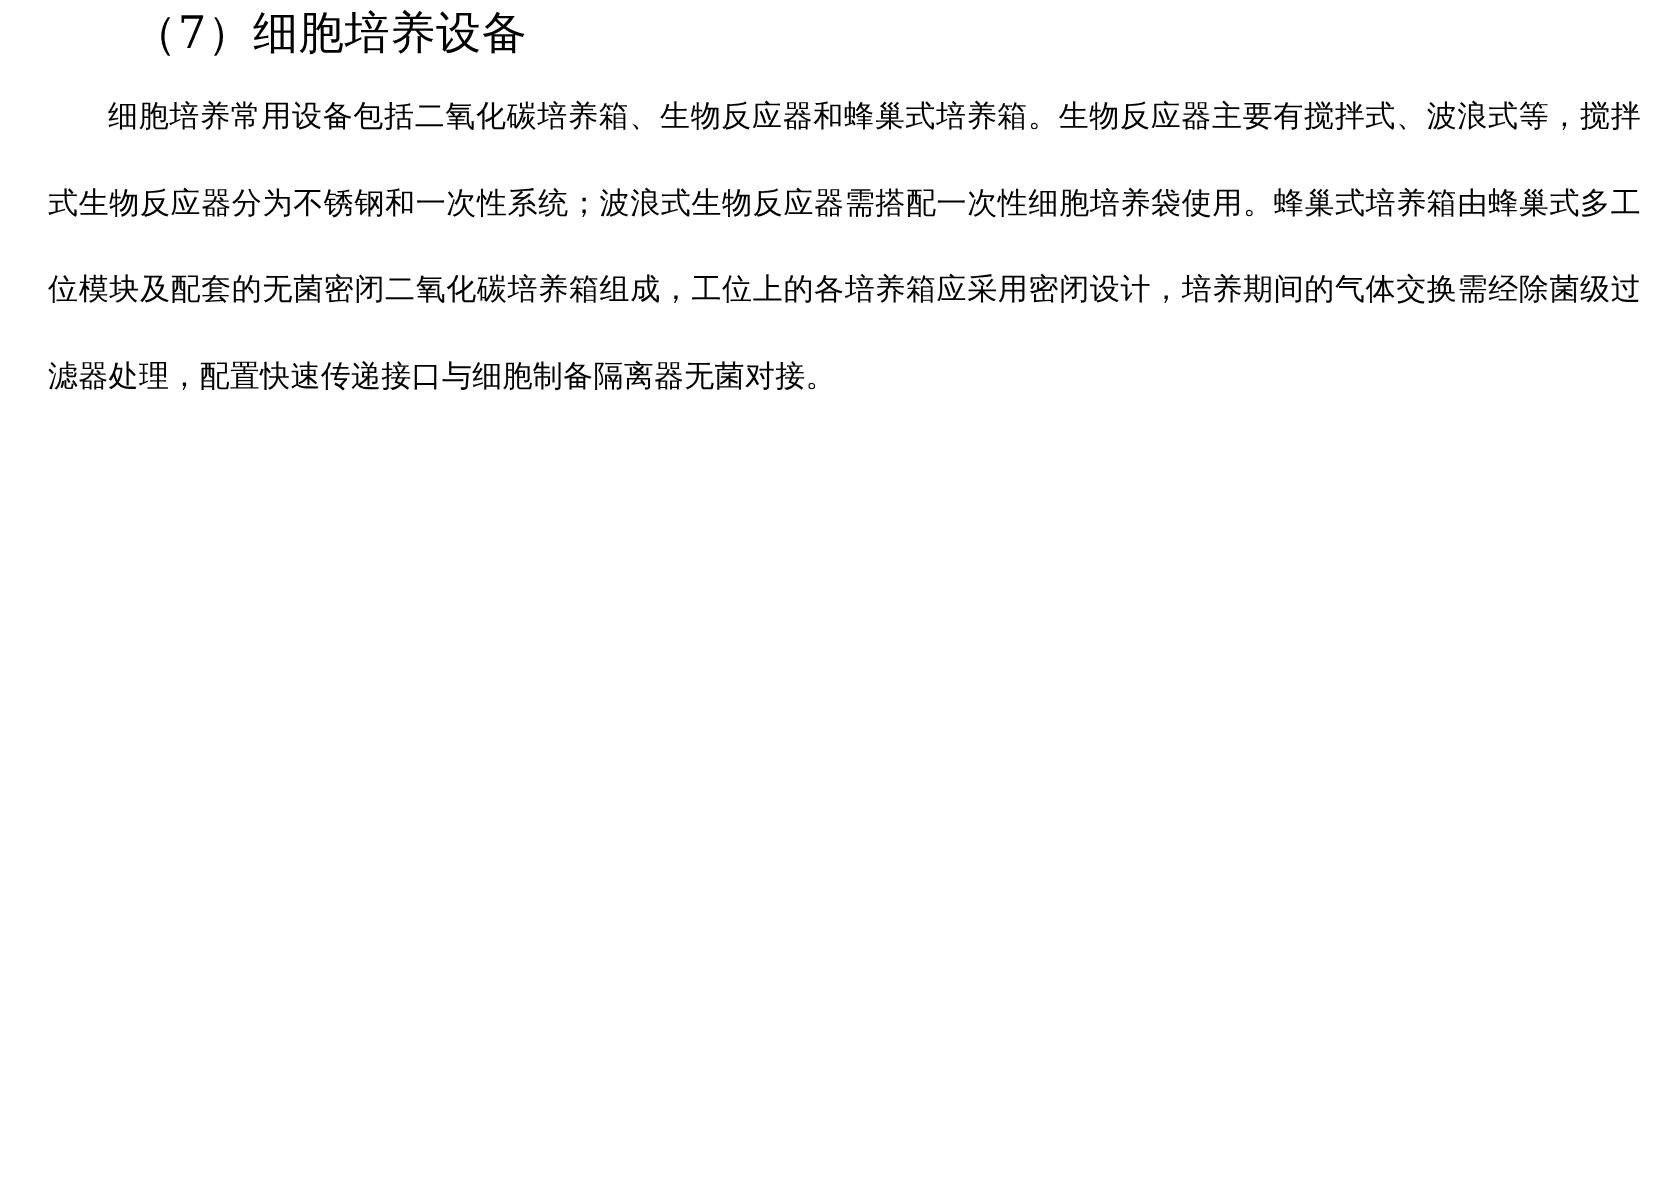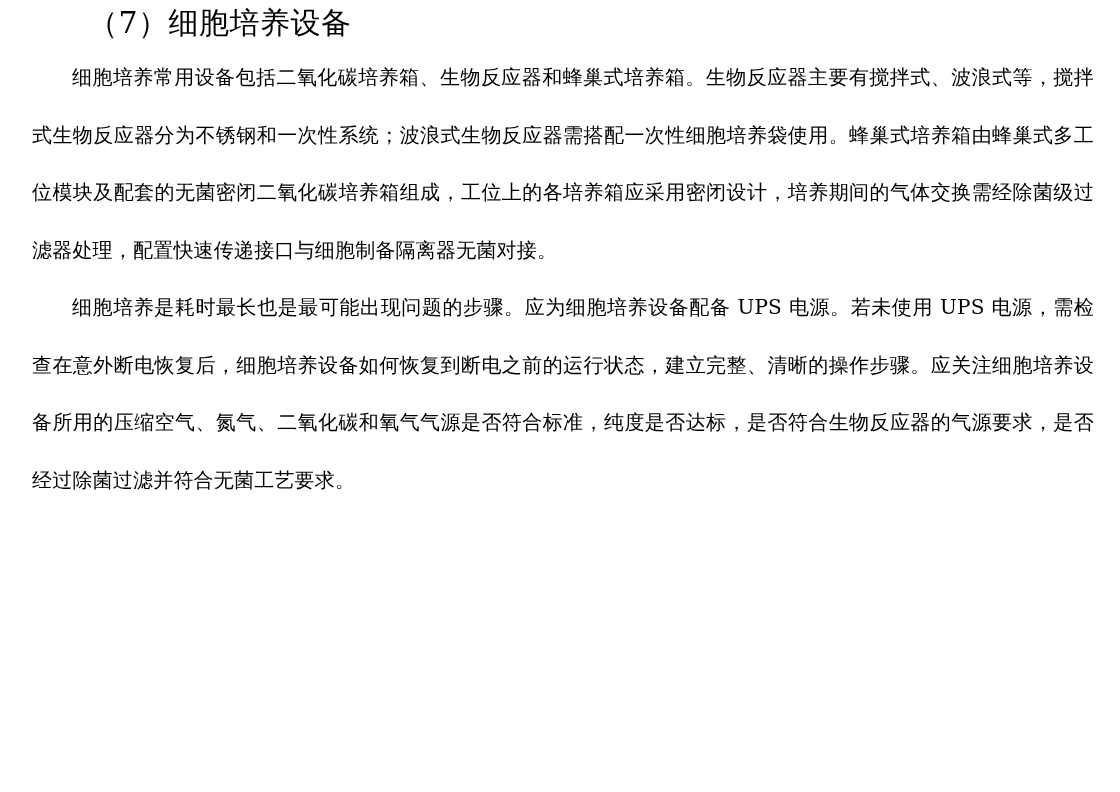--- a/index.html
+++ b/index.html
@@ -47,14 +47,13 @@
   .para-2 {
     margin-top: 0px;
   }
 </style>
 </head>
 <body>
 
 <div class="page">
   <h1 class="heading">（7）细胞培养设备</h1>
   <p class="para para-1">细胞培养常用设备包括二氧化碳培养箱、生物反应器和蜂巢式培养箱。生物反应器主要有搅拌式、波浪式等，搅拌式生物反应器分为不锈钢和一次性系统；波浪式生物反应器需搭配一次性细胞培养袋使用。蜂巢式培养箱由蜂巢式多工位模块及配套的无菌密闭二氧化碳培养箱组成，工位上的各培养箱应采用密闭设计，培养期间的气体交换需经除菌级过滤器处理，配置快速传递接口与细胞制备隔离器无菌对接。</p>
-  <p class="para para-2">细胞培养是耗时最长也是最可能出现问题的步骤。应为细胞培养设备配备 UPS 电源。若未使用 UPS 电源，需检查在意外断电恢复后，细胞培养设备如何恢复到断电之前的运行状态，建立完整、清晰的操作步骤。应关注细胞培养设备所用的压缩空气、氮气、二氧化碳和氧气气源是否符合标准，纯度是否达标，是否符合生物反应器的气源要求，是否经过除菌过滤并符合无菌工艺要求。</p>
 </div>
 
 </body></html>

